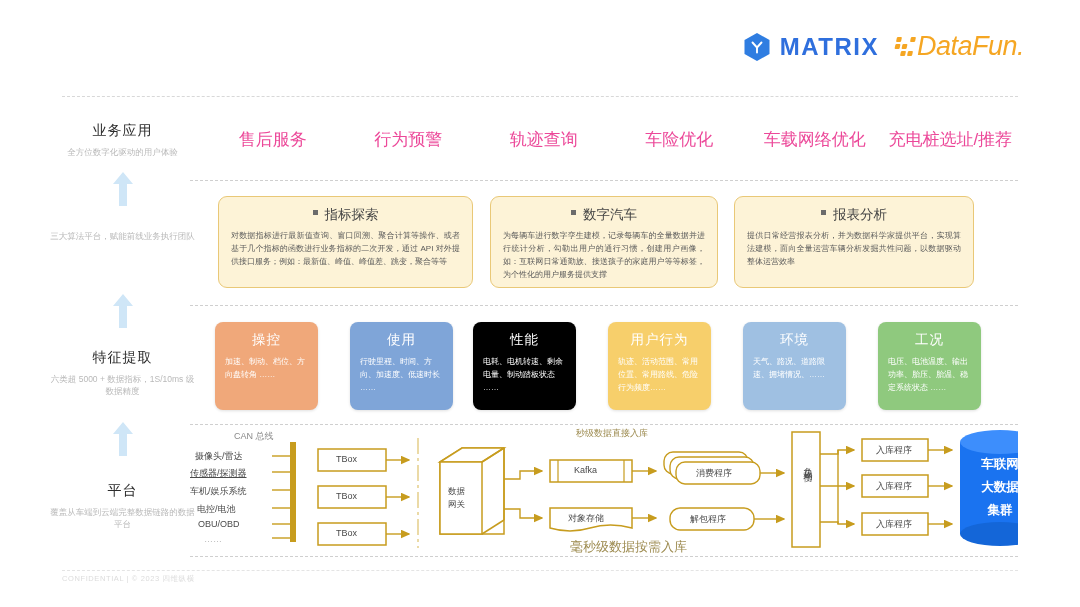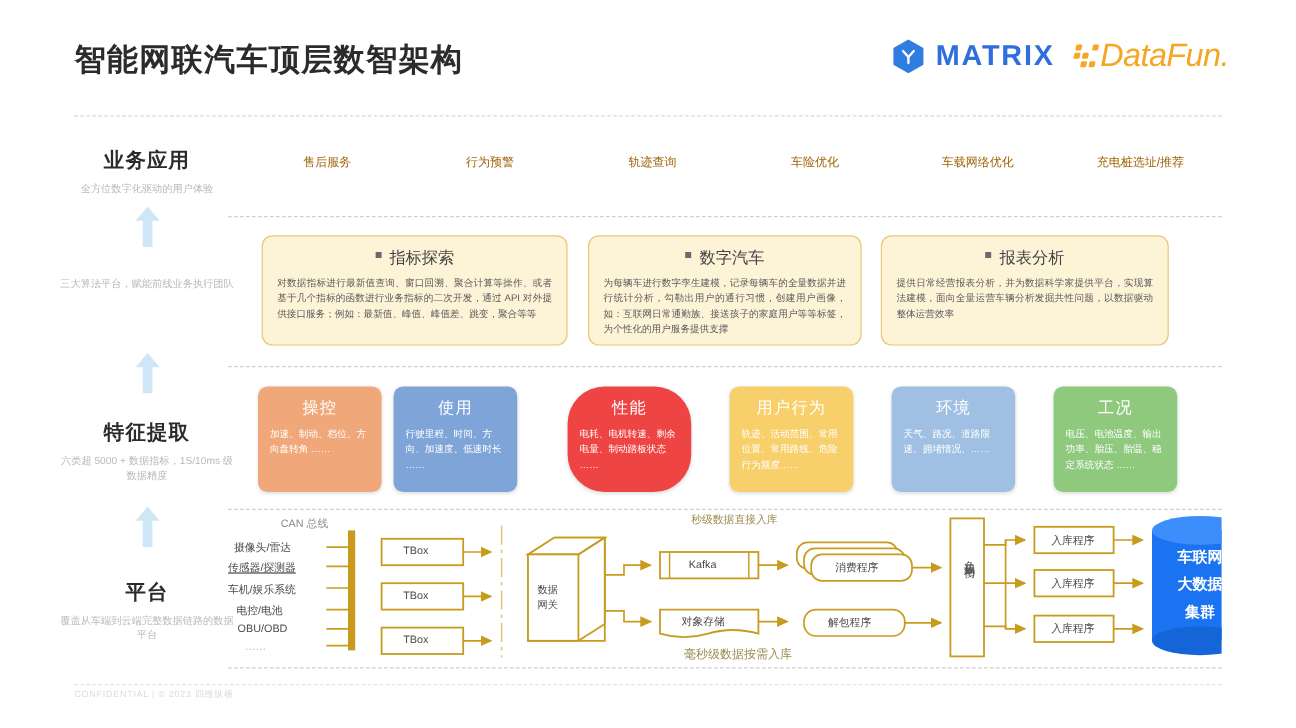--- a/index.html
+++ b/index.html
@@ -24,31 +24,31 @@
   .df-dots{display:grid;grid-template-columns:repeat(3,5px);grid-template-rows:repeat(3,5px);gap:2px;margin-right:3px;transform:skewX(-12deg);}
   .df-dots i{display:block;width:5px;height:5px;background:#f5a623;border-radius:1px;}
   .df-dots i.hide{background:transparent;}
   .df-text{font-size:27px;font-weight:normal;font-style:italic;color:#f5a623;letter-spacing:-0.5px;}
 
   .hr-top{position:absolute;left:62px;top:96px;width:956px;border-top:1px dashed #d8d8d8;}
 
   
   .rail{position:absolute;left:40px;top:104px;width:165px;height:470px;}
   .rail-block{position:absolute;width:165px;text-align:center;}
-  .rail-title{font-size:17px;font-weight:bold;color:#2b2b2b;letter-spacing:1px;}
+  .rail-title{font-size:14px;font-weight:normal;color:#2b2b2b;letter-spacing:1px;}
   .rail-sub{font-size:8.5px;color:#b9b9b9;line-height:1.45;margin-top:6px;padding:0 10px;}
   .uparrow{position:absolute;left:50%;transform:translateX(-50%);width:22px;height:34px;}
   .uparrow svg{display:block;}
 
   
   .divider{position:absolute;left:190px;width:828px;border-top:1px dashed #cfcfcf;}
 
   
   .apps{position:absolute;left:205px;top:128px;width:813px;display:flex;}
-  .app-item{flex:1;text-align:center;font-size:10px;color:#a16207;white-space:nowrap;}
+  .app-item{flex:1;text-align:center;font-size:17px;color:#ec4899;white-space:nowrap;}
 
   
   .algo-row{position:absolute;left:218px;top:196px;width:800px;height:92px;}
   .algo-card{
     position:absolute;top:0;height:92px;background:#fdf3d7;border:1px solid #e9c877;
     border-radius:9px;box-sizing:border-box;padding:9px 12px 8px 12px;
   }
   .algo-head{text-align:center;font-size:13.5px;color:#444;font-weight:normal;margin-bottom:6px;}
   .algo-head .bullet{display:inline-block;width:5px;height:5px;background:#6b6b6b;margin-right:7px;vertical-align:middle;position:relative;top:-3px;}
   .algo-body{font-size:8px;color:#5a5a5a;line-height:1.62;text-align:justify;}
@@ -76,21 +76,20 @@
   
   .hr-bot{position:absolute;left:62px;top:570px;width:956px;border-top:1px dashed #e4e4e4;}
   .footer{position:absolute;left:62px;top:574px;font-size:7.5px;color:#dcdcdc;letter-spacing:0.6px;}
 </style>
 </head>
 <body>
 
 <div class="page">
 
   <div class="header">
-    <div class="title">智能网联汽车顶层数智架构</div>
 
     <div class="logos">
       <div class="matrix-logo">
         <span class="hexwrap">
           <svg width="28" height="30" viewBox="0 0 28 30">
             <polygon points="14,1 26.5,8 26.5,22 14,29 1.5,22 1.5,8" fill="#2f7de1"></polygon>
             <path d="M9.5,10.5 L14,15.5 L18.5,10.5" stroke="#ffffff" stroke-width="1.9" fill="none" stroke-linecap="round"></path>
             <line x1="14" y1="15.5" x2="14" y2="20.5" stroke="#ffffff" stroke-width="1.9" stroke-linecap="round"></line>
           </svg>
         </span>
@@ -187,25 +186,25 @@
       </div>
       <div class="algo-body">提供日常经营报表分析，并为数据科学家提供平台，实现算法建模，面向全量运营车辆分析发掘共性问题，以数据驱动整体运营效率</div>
     </div>
   </div>
 
   <div class="feat-row">
     <div class="feat-card" style="left:0px;background:#f0a87a;">
       <div class="feat-title">操控</div>
       <div class="feat-body">加速、制动、档位、方向盘转角 ……</div>
     </div>
-    <div class="feat-card" style="left:113px;background:#7fa5d8;">
+    <div class="feat-card" style="left:135px;background:#7fa5d8;">
       <div class="feat-title">使用</div>
       <div class="feat-body">行驶里程、时间、方向、加速度、低速时长 ……</div>
     </div>
-    <div class="feat-card" style="left:258px;background:#ef4444;border-radius:31px;">
+    <div class="feat-card" style="left:258px;background:#000000;">
       <div class="feat-title">性能</div>
       <div class="feat-body">电耗、电机转速、剩余电量、制动踏板状态 ……</div>
     </div>
     <div class="feat-card" style="left:393px;background:#f7cf6b;">
       <div class="feat-title">用户行为</div>
       <div class="feat-body">轨迹、活动范围、常用位置、常用路线、危险行为频度……</div>
     </div>
     <div class="feat-card" style="left:663px;background:#8fc97e;">
       <div class="feat-title">工况</div>
       <div class="feat-body">电压、电池温度、输出功率、胎压、胎温、稳定系统状态 ……</div>
@@ -307,21 +306,21 @@
     <span class="plat-txt" style="left:506px;top:43px;">消费程序</span>
     <span class="plat-txt" style="left:500px;top:89px;">解包程序</span>
 
     <span class="vert-lbl" style="left:611px;top:36px;">负载均衡</span>
 
     <span class="plat-txt" style="left:686px;top:20px;">入库程序</span>
     <span class="plat-txt" style="left:686px;top:56px;">入库程序</span>
     <span class="plat-txt" style="left:686px;top:94px;">入库程序</span>
 
     <span class="gold-lbl" style="left:386px;top:3px;font-size:9px;color:#9c8a4e;">秒级数据直接入库</span>
-    <span class="gold-lbl" style="left:380px;top:114px;font-size:10px;color:#9c8a4e;">毫秒级数据按需入库</span>
+    <span class="gold-lbl" style="left:380px;top:114px;font-size:13px;color:#9c8a4e;">毫秒级数据按需入库</span>
 
     <span class="cyl-lbl" style="left:770px;top:30px;">车联网</span>
     <span class="cyl-lbl" style="left:770px;top:53px;">大数据</span>
     <span class="cyl-lbl" style="left:770px;top:76px;">集群</span>
   </div>
 
   <div class="hr-bot"></div>
   <div class="footer">CONFIDENTIAL | © 2023 四维纵横</div>
 
 </div>

